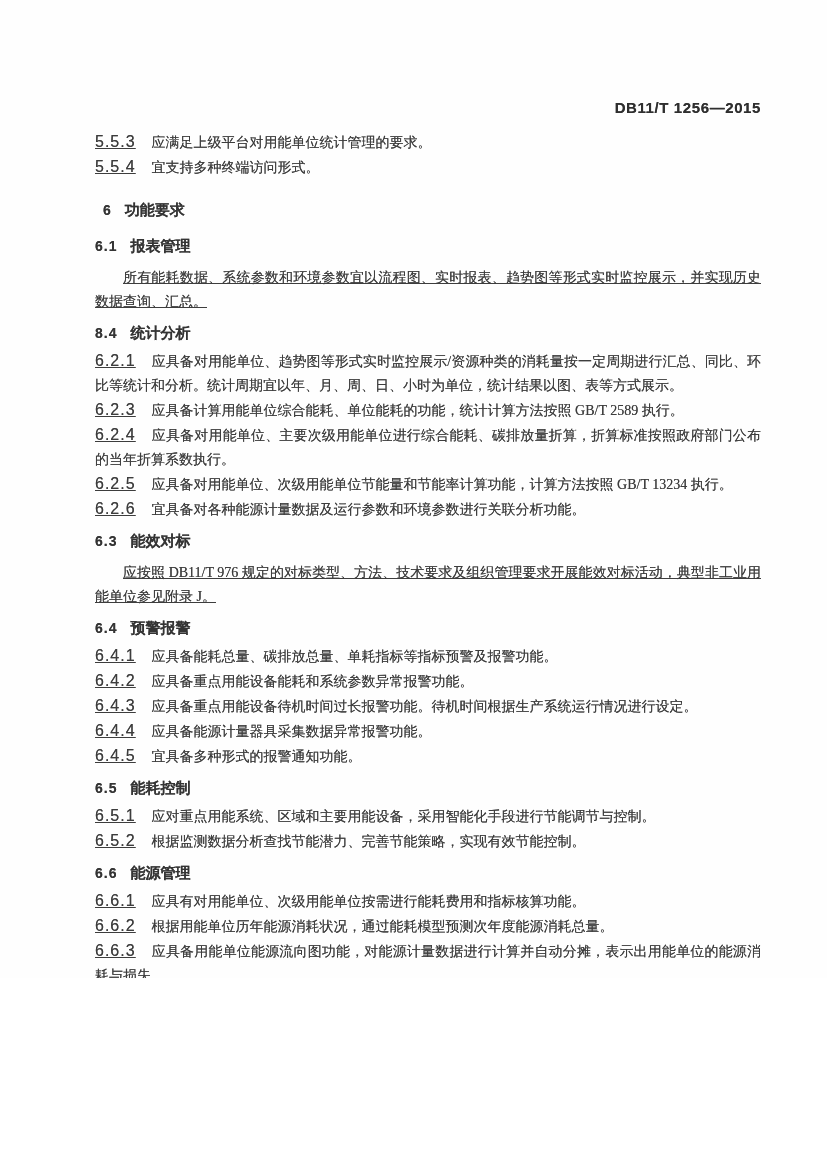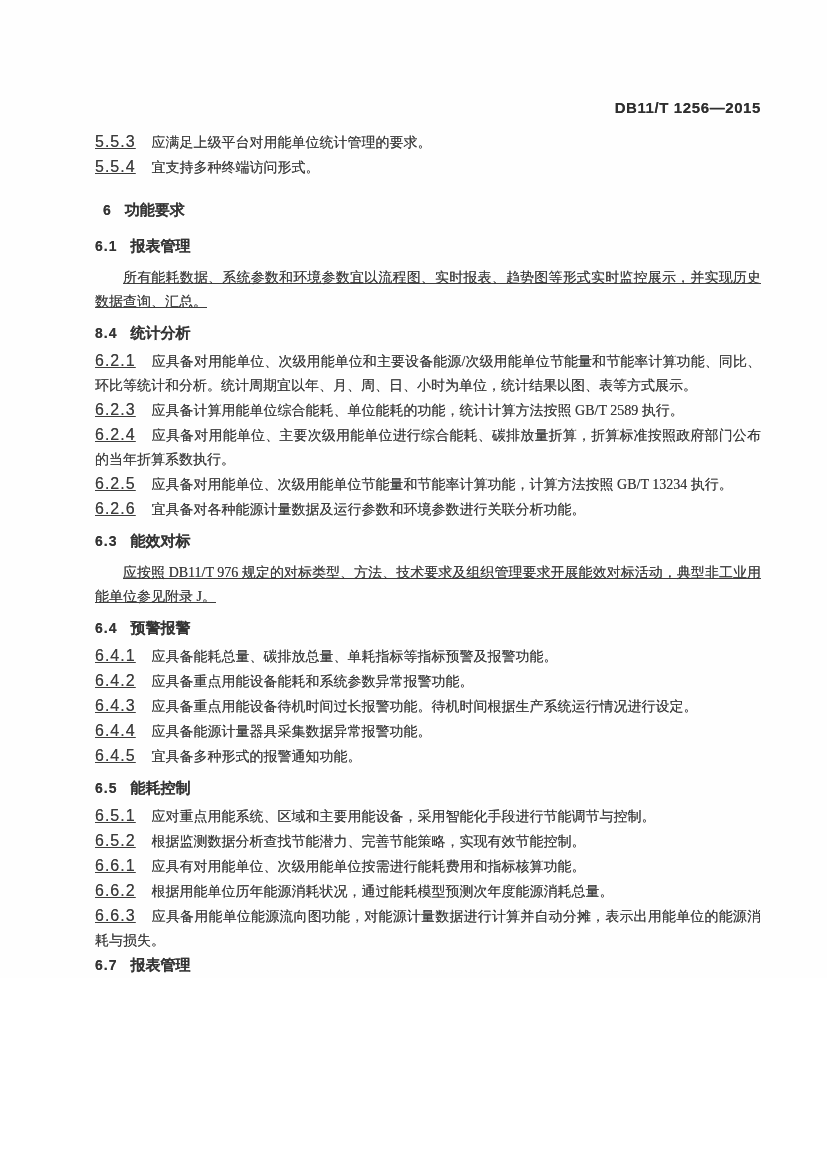--- a/index.html
+++ b/index.html
@@ -83,40 +83,41 @@
 
     <p class="clause"><span class="num">5.5.3</span><span class="txt">应满足上级平台对用能单位统计管理的要求。</span></p>
     <p class="clause"><span class="num">5.5.4</span><span class="txt">宜支持多种终端访问形式。</span></p>
 
     <h2 class="sec"><span class="num">6</span><span>功能要求</span></h2>
 
     <h3 class="sec"><span class="num">6.1</span><span>报表管理</span></h3>
     <p class="para">所有能耗数据、系统参数和环境参数宜以流程图、实时报表、趋势图等形式实时监控展示，并实现历史数据查询、汇总。</p>
 
     <h3 class="sec"><span class="num">8.4</span><span>统计分析</span></h3>
-    <p class="clause"><span class="num">6.2.1</span><span class="txt">应具备对用能单位、次级用能单位和主要设备能源/次级用能单位节能量和节能率计算功能、同比、环比等统计和分析。统计周期宜以年、月、周、日、小时为单位，统计结果以图、表等方式展示。</span></p>
+    <p class="clause"><span class="num">6.2.1</span><span class="txt">应具备对用能单位、趋势图等形式实时监控展示/资源种类的消耗量按一定周期进行汇总、同比、环比等统计和分析。统计周期宜以年、月、周、日、小时为单位，统计结果以图、表等方式展示。</span></p>
     <p class="clause"><span class="num">6.2.3</span><span class="txt">应具备计算用能单位综合能耗、单位能耗的功能，统计计算方法按照 GB/T 2589 执行。</span></p>
     <p class="clause"><span class="num">6.2.4</span><span class="txt">应具备对用能单位、主要次级用能单位进行综合能耗、碳排放量折算，折算标准按照政府部门公布的当年折算系数执行。</span></p>
     <p class="clause"><span class="num">6.2.5</span><span class="txt">应具备对用能单位、次级用能单位节能量和节能率计算功能，计算方法按照 GB/T 13234 执行。</span></p>
     <p class="clause"><span class="num">6.2.6</span><span class="txt">宜具备对各种能源计量数据及运行参数和环境参数进行关联分析功能。</span></p>
 
     <h3 class="sec"><span class="num">6.3</span><span>能效对标</span></h3>
     <p class="para">应按照 DB11/T 976 规定的对标类型、方法、技术要求及组织管理要求开展能效对标活动，典型非工业用能单位参见附录 J。</p>
 
     <h3 class="sec"><span class="num">6.4</span><span>预警报警</span></h3>
     <p class="clause"><span class="num">6.4.1</span><span class="txt">应具备能耗总量、碳排放总量、单耗指标等指标预警及报警功能。</span></p>
     <p class="clause"><span class="num">6.4.2</span><span class="txt">应具备重点用能设备能耗和系统参数异常报警功能。</span></p>
     <p class="clause"><span class="num">6.4.3</span><span class="txt">应具备重点用能设备待机时间过长报警功能。待机时间根据生产系统运行情况进行设定。</span></p>
     <p class="clause"><span class="num">6.4.4</span><span class="txt">应具备能源计量器具采集数据异常报警功能。</span></p>
     <p class="clause"><span class="num">6.4.5</span><span class="txt">宜具备多种形式的报警通知功能。</span></p>
 
     <h3 class="sec"><span class="num">6.5</span><span>能耗控制</span></h3>
     <p class="clause"><span class="num">6.5.1</span><span class="txt">应对重点用能系统、区域和主要用能设备，采用智能化手段进行节能调节与控制。</span></p>
     <p class="clause"><span class="num">6.5.2</span><span class="txt">根据监测数据分析查找节能潜力、完善节能策略，实现有效节能控制。</span></p>
 
+    <h3 class="sec"><span class="num">6.6</span><span>能源管理</span></h3>
     <p class="clause"><span class="num">6.6.1</span><span class="txt">应具有对用能单位、次级用能单位按需进行能耗费用和指标核算功能。</span></p>
     <p class="clause"><span class="num">6.6.2</span><span class="txt">根据用能单位历年能源消耗状况，通过能耗模型预测次年度能源消耗总量。</span></p>
     <p class="clause"><span class="num">6.6.3</span><span class="txt">应具备用能单位能源流向图功能，对能源计量数据进行计算并自动分摊，表示出用能单位的能源消耗与损失。</span></p>
 
     <h3 class="sec" style="margin-top:0;"><span class="num">6.7</span><span>报表管理</span></h3>
     <p class="clause"><span class="num">6.7.1</span><span class="txt">应具有报表输出功能。</span></p>
 
   </div>
 
   <div class="page-number">7</div>

